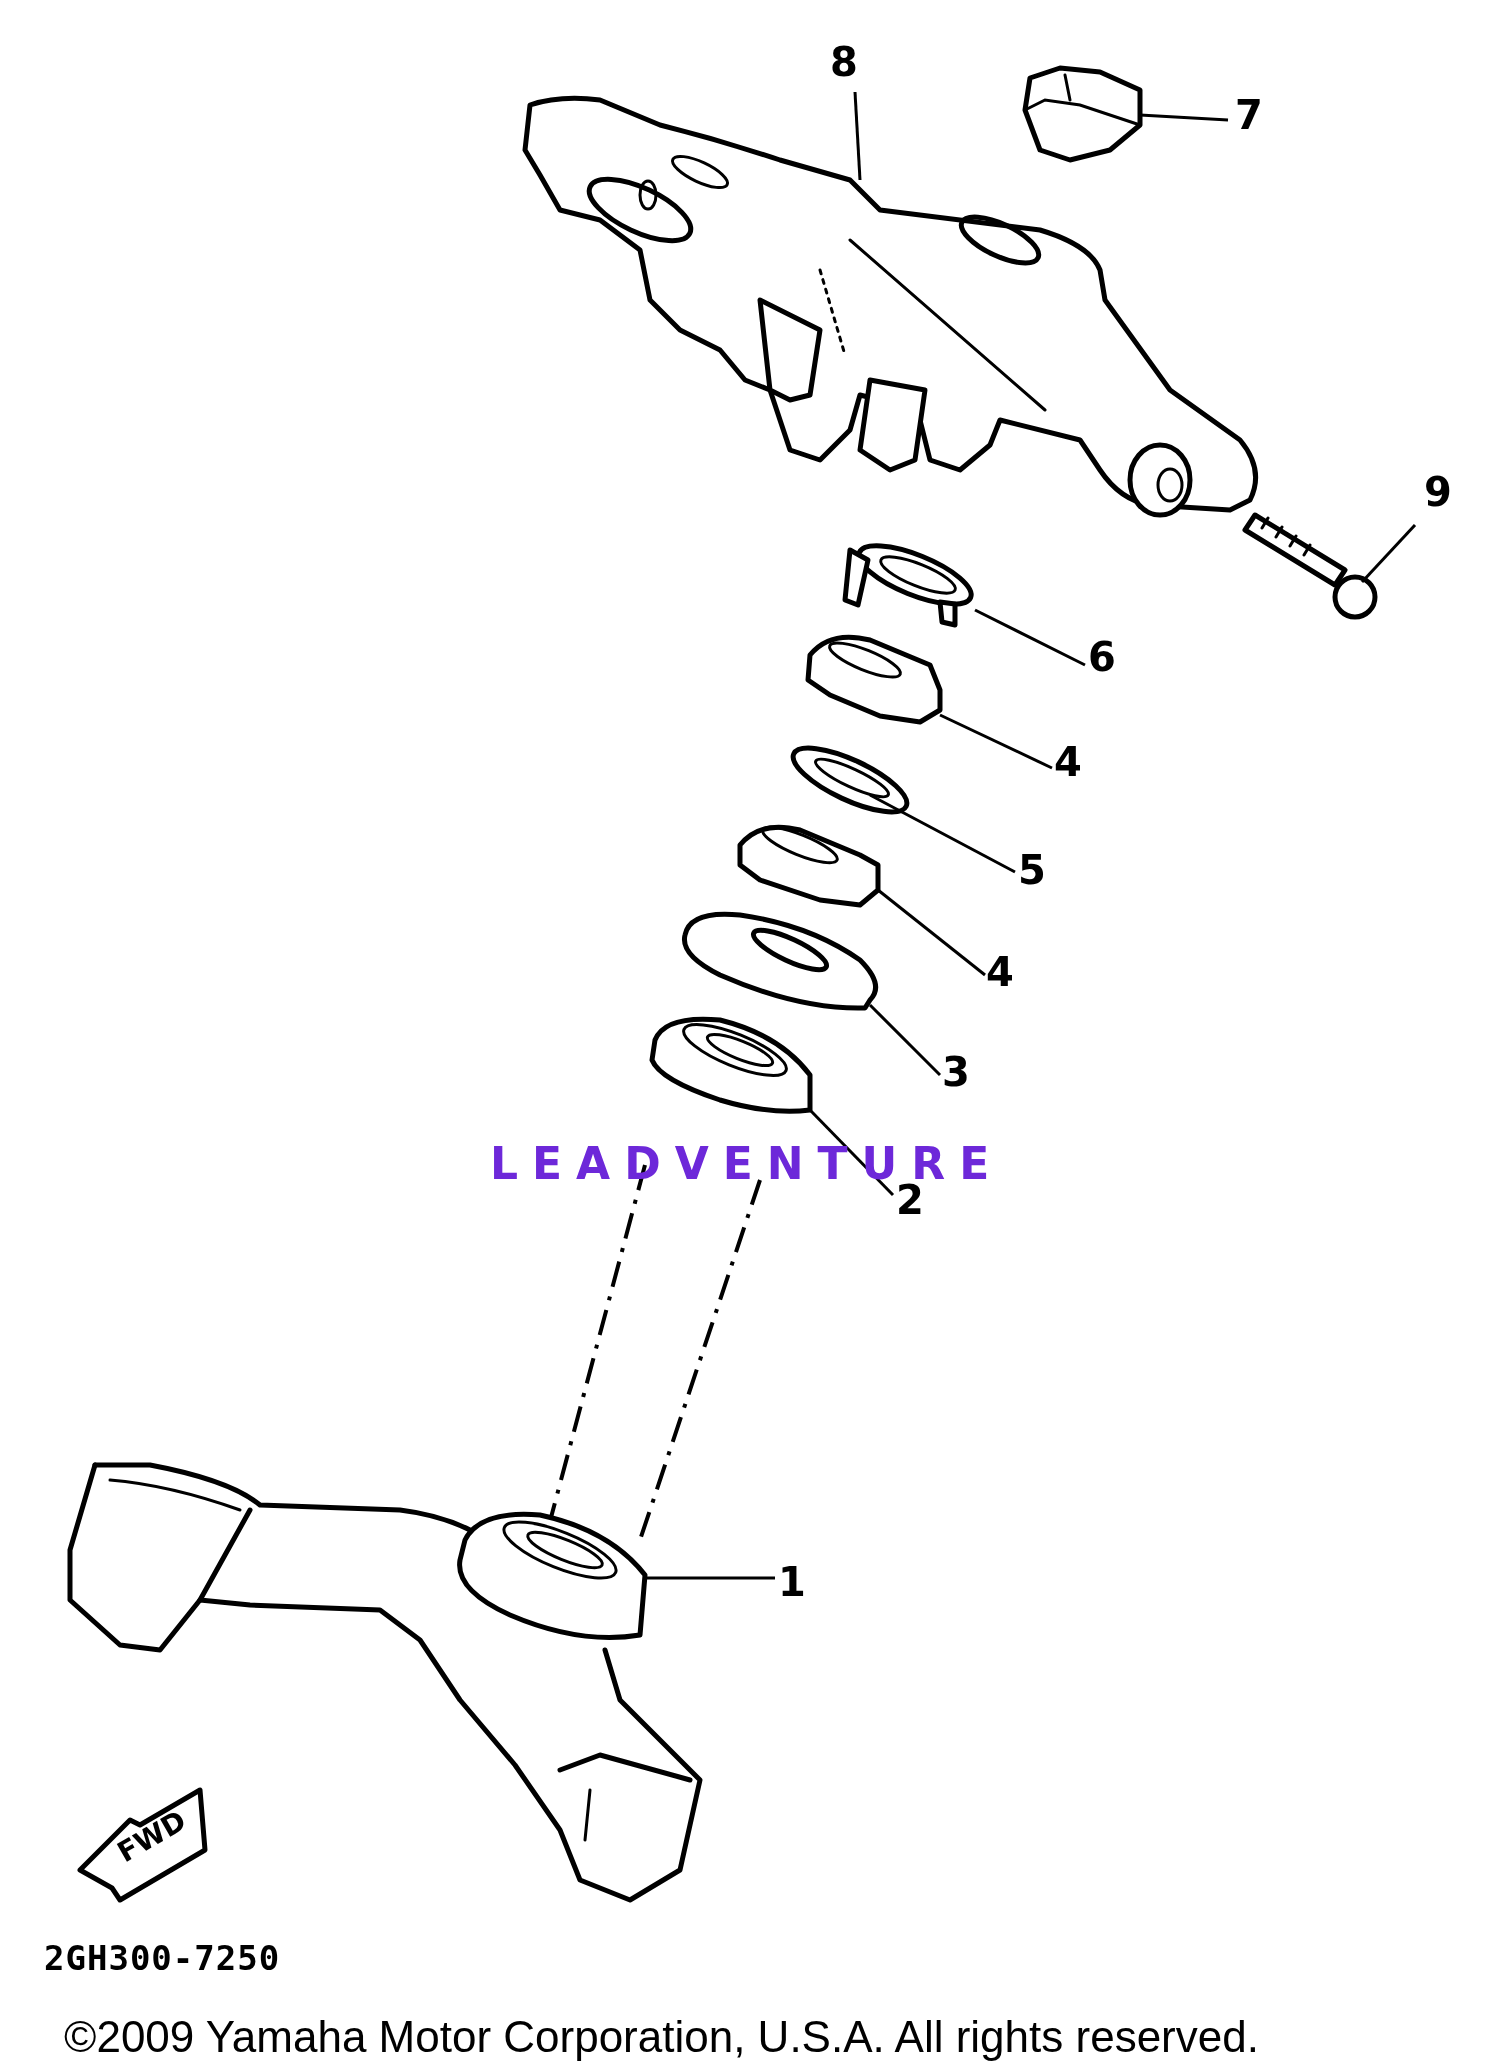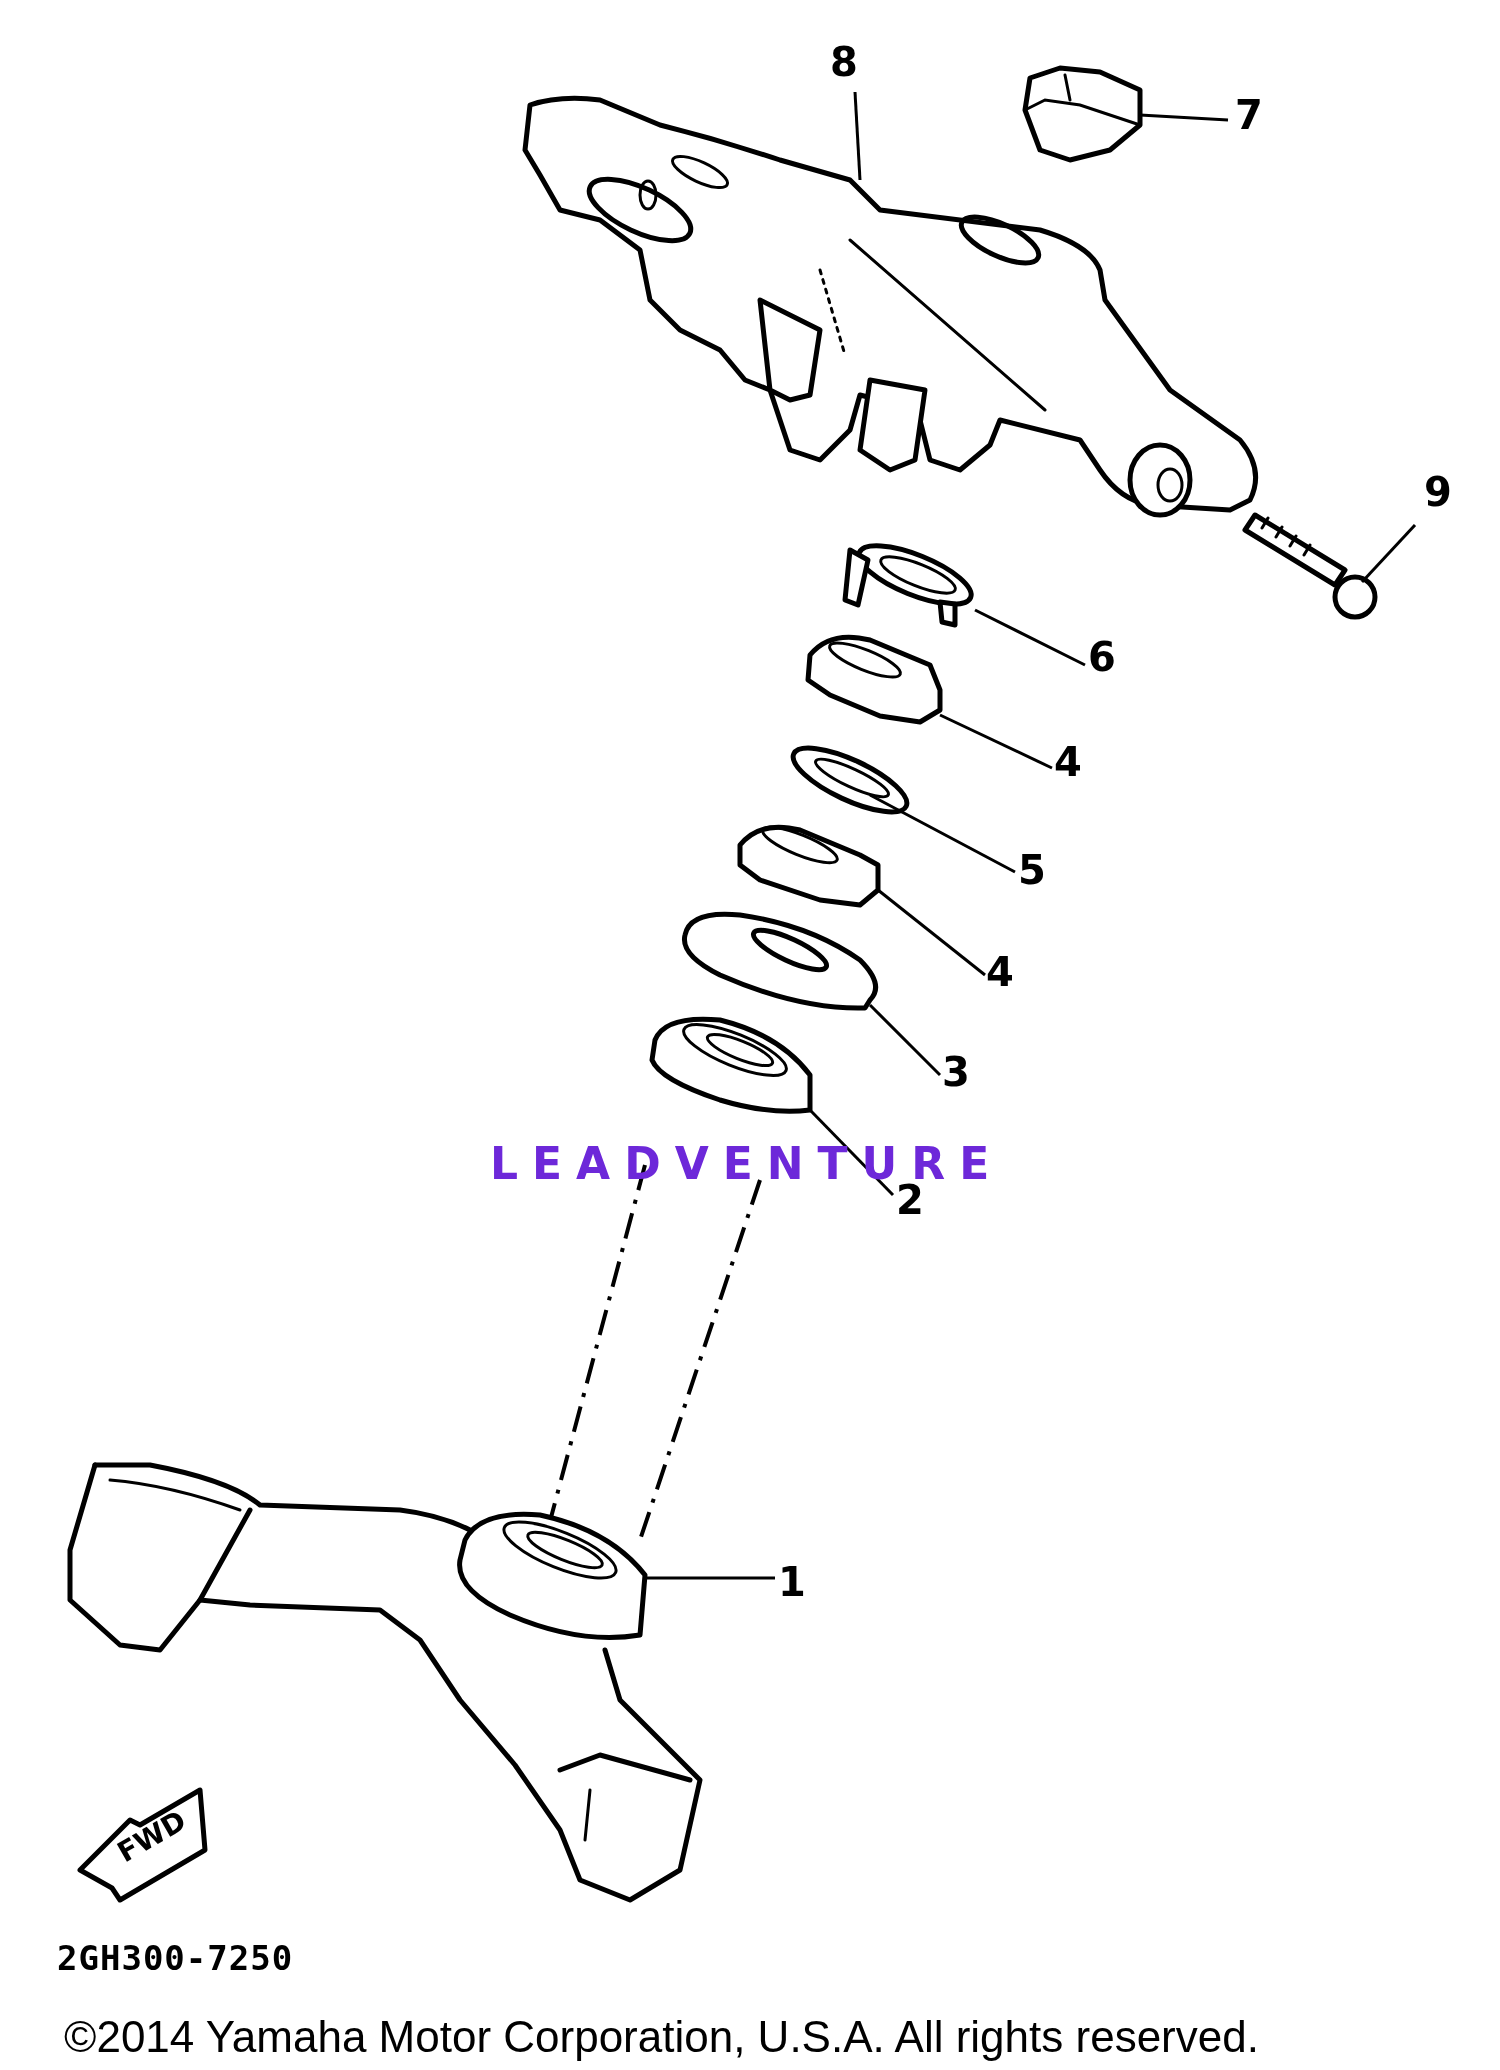--- a/index.html
+++ b/index.html
@@ -3,21 +3,21 @@
 <meta charset="utf-8">
 <style>
   html, body { margin: 0; padding: 0; background: #ffffff; }
   body { width: 1500px; height: 2070px; position: relative; overflow: hidden;
          font-family: "Liberation Sans", sans-serif; color: #000; }
   #diagram { position: absolute; left: 0; top: 0; width: 1500px; height: 2070px; }
   .callout { position: absolute; font-family: "DejaVu Sans", sans-serif; font-weight: bold;
              font-size: 40px; line-height: 1; color: #000; }
   .watermark { position: absolute; left: 490px; top: 1138px; font-family: "DejaVu Sans", sans-serif;
                font-weight: bold; font-size: 44px; letter-spacing: 14px; color: #6d28d9; }
-  .part-code { position: absolute; left: 57px; top: 1938px; font-family: "DejaVu Sans Mono", monospace;
+  .part-code { position: absolute; left: 44px; top: 1938px; font-family: "DejaVu Sans Mono", monospace;
                font-weight: bold; font-size: 34px; letter-spacing: 1px; }
   .copyright { position: absolute; left: 64px; top: 2012px; font-family: "Liberation Sans", sans-serif;
                font-size: 44px; white-space: nowrap; }
   svg .ln { fill: none; stroke: #000; stroke-width: 5; stroke-linejoin: round; stroke-linecap: round; }
   svg .thin { fill: none; stroke: #000; stroke-width: 3; stroke-linecap: round; }
   svg .leader { fill: none; stroke: #000; stroke-width: 3; }
   svg .dash { fill: none; stroke: #000; stroke-width: 4; stroke-dasharray: 26 10 4 10; }
   svg .fill-w { fill: #fff; }
 </style>
 </head>
@@ -132,14 +132,14 @@
   <div class="callout" style="left:1018px;top:850px;">5</div>
   <div class="callout" style="left:1054px;top:742px;">4</div>
   <div class="callout" style="left:1088px;top:637px;">6</div>
   <div class="callout" style="left:1235px;top:95px;">7</div>
   <div class="callout" style="left:830px;top:42px;">8</div>
   <div class="callout" style="left:1424px;top:472px;">9</div>
 
   <div style="position:absolute;left:115px;top:1820px;transform:rotate(-30deg);font-family:'DejaVu Sans',sans-serif;font-weight:bold;font-size:28px;">FWD</div>
 
   <div class="part-code">2GH300-7250</div>
-  <div class="copyright">©2014 Yamaha Motor Corporation, U.S.A. All rights reserved.</div>
+  <div class="copyright">©2009 Yamaha Motor Corporation, U.S.A. All rights reserved.</div>
 </div>
 
 </body></html>

